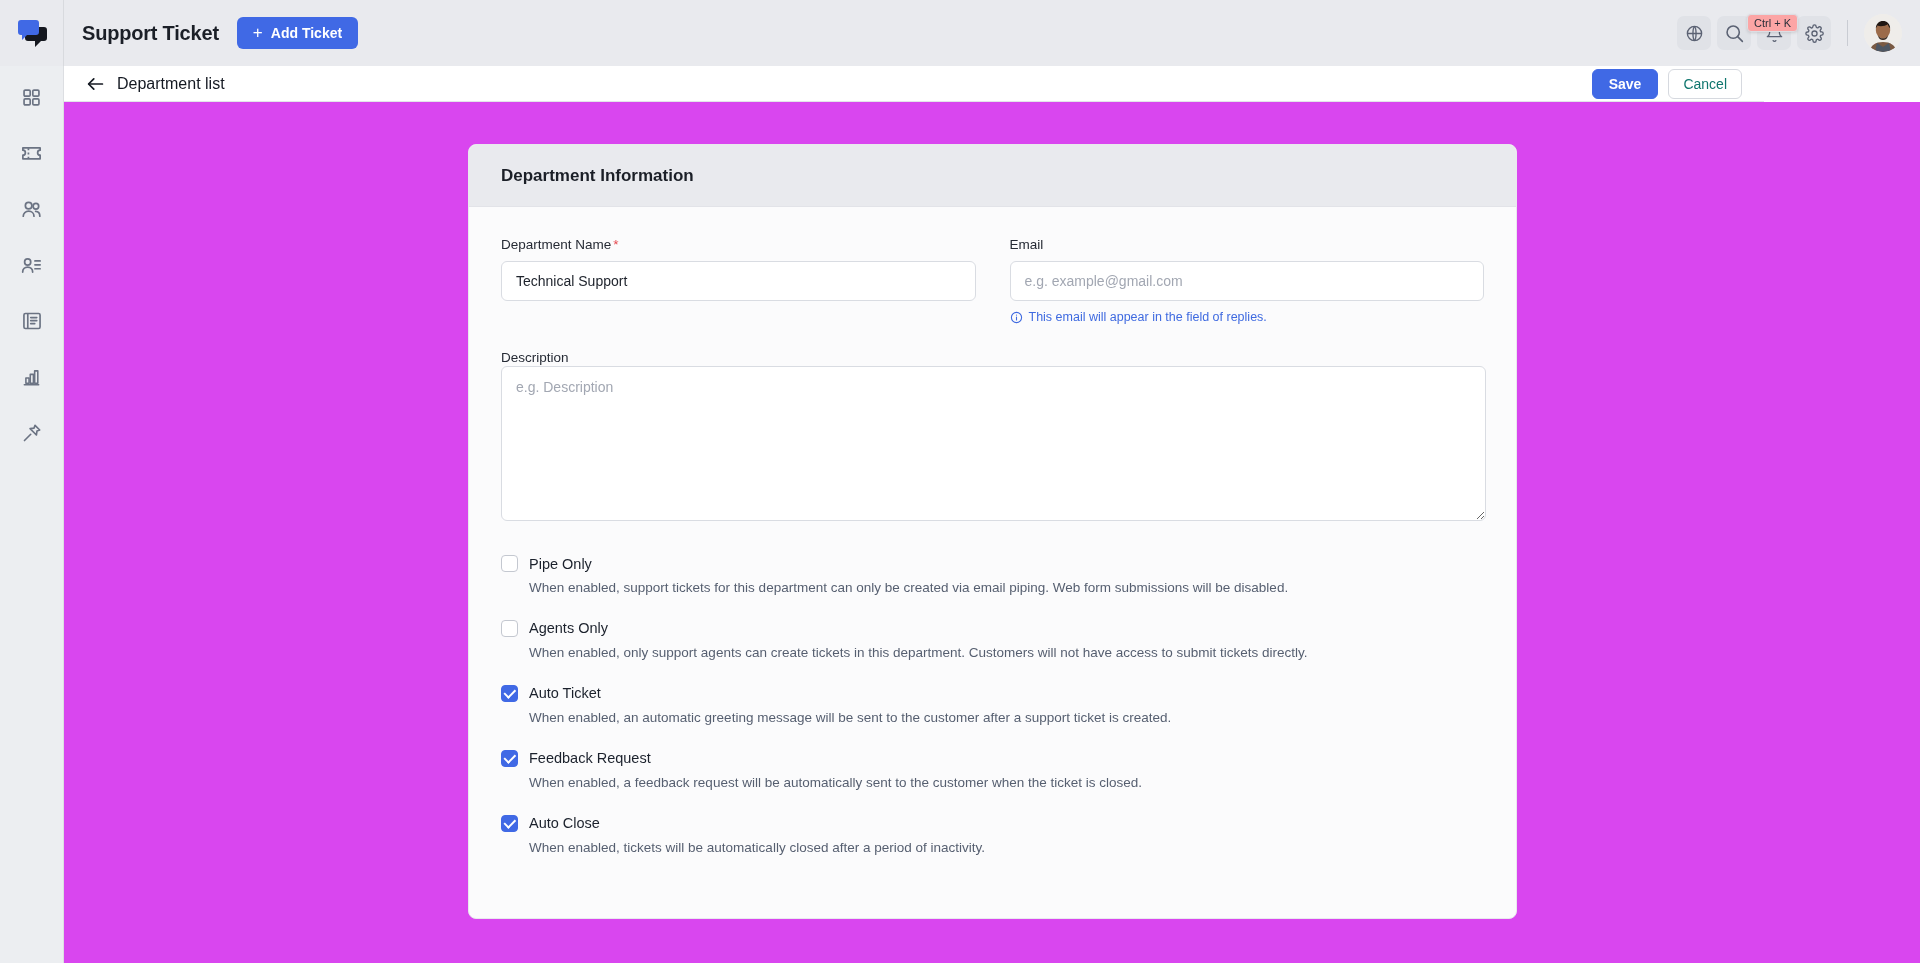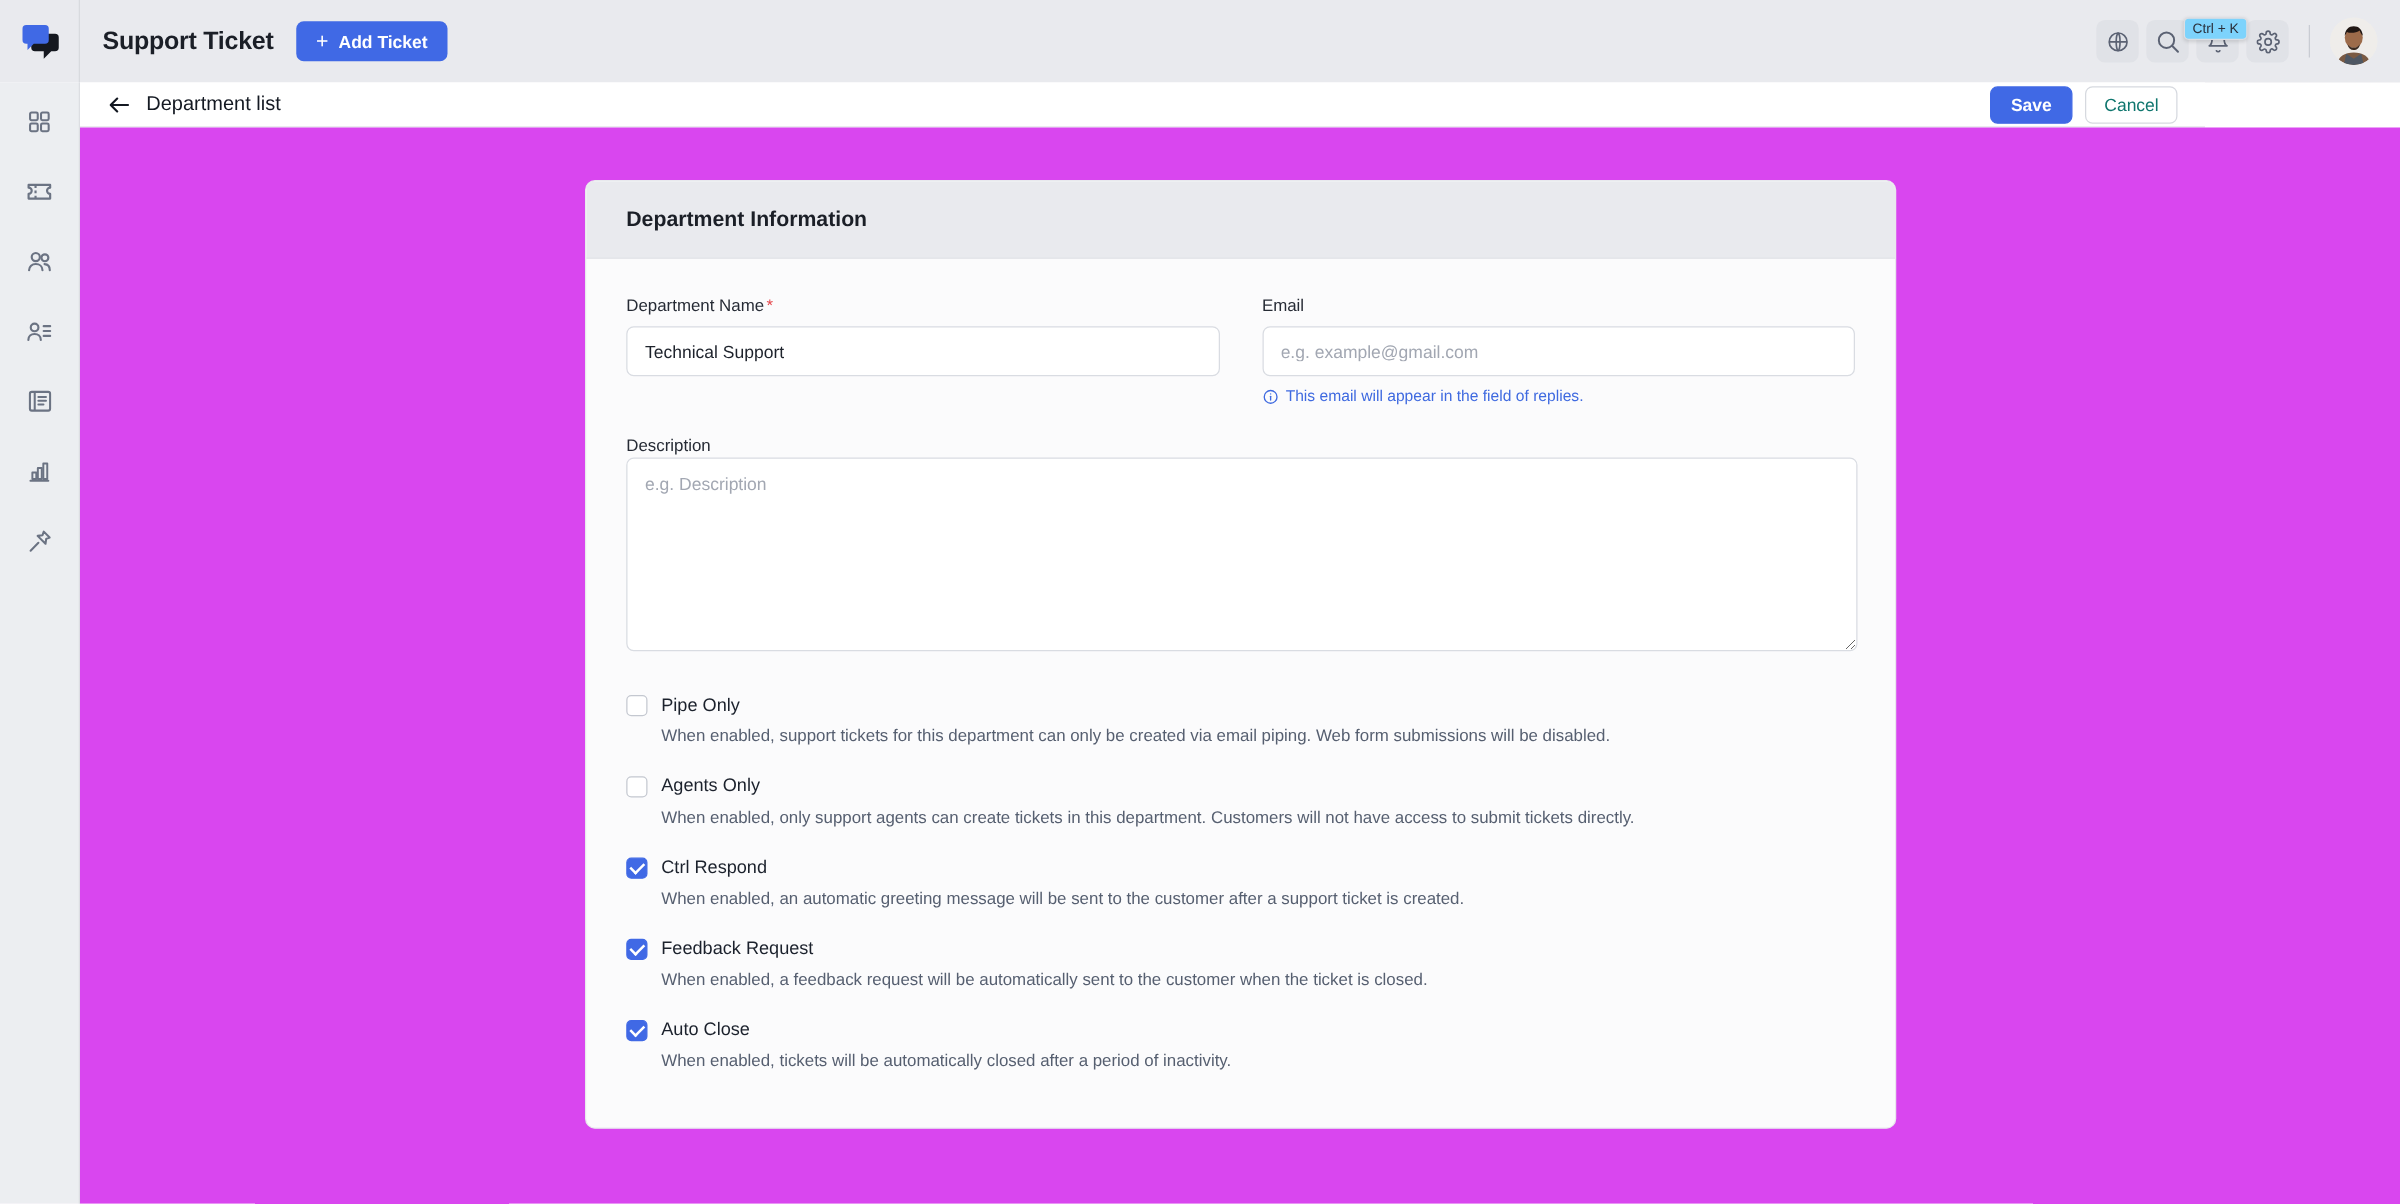--- a/index.html
+++ b/index.html
@@ -55,21 +55,21 @@
     cursor: pointer; position: relative; border: none;
   }
   .icon-btn svg { display:block; }
   .badge-dot {
     position: absolute; top: 4px; right: 5px;
     width: 9px; height: 9px; border-radius: 50%;
     background: #f03e3e; border: 1.5px solid #e0e2e7;
   }
   .kbd-tip {
     position: absolute; top: -2px; left: 30px;
-    background: #7dd3fc; border: 1px solid #dcdee3; border-radius: 4px;
+    background: #fca5a5; border: 1px solid #dcdee3; border-radius: 4px;
     font-size: 11px; color: #2a2f3a; padding: 2px 6px;
     box-shadow: 0 1px 3px rgba(0,0,0,.12);
     white-space: nowrap; z-index: 30;
   }
   .vdiv { width: 1px; height: 26px; background: #c9ccd3; margin: 0 10px; }
   .avatar {
     width: 38px; height: 38px; border-radius: 50%;
     overflow: hidden; background: #efeeec; cursor: pointer; display:block;
   }
 
@@ -131,21 +131,21 @@
     overflow: hidden;
   }
   .card-header {
     background: #e9eaee;
     height: 62px;
     display: flex; align-items: center;
     padding: 0 32px;
     border-bottom: 1px solid #e2e3e8;
   }
   .card-title { font-size: 17px; font-weight: bold; color: #1b1f27; }
-  .card-body { padding: 30px 32px 44px 32px; }
+  .card-body { padding: 30px 32px 61px 32px; }
 
   .row { display: flex; gap: 34px; }
   .field { display: flex; flex-direction: column; }
   .f-name { width: 476px; }
   .f-email { width: 476px; }
 
   .f-label {
     font-size: 13.5px; color: #262b35; margin-bottom: 9px; font-weight: normal;
   }
   .req { color: #e5484d; margin-left: 2px; }
@@ -401,21 +401,21 @@
             <div class="check-top">
               <span class="cbox"></span>
               <span class="check-label">Agents Only</span>
             </div>
             <div class="check-desc">When enabled, only support agents can create tickets in this department. Customers will not have access to submit tickets directly.</div>
           </div>
 
           <div class="check-row">
             <div class="check-top">
               <span class="cbox on"></span>
-              <span class="check-label">Ctrl Respond</span>
+              <span class="check-label">Auto Ticket</span>
             </div>
             <div class="check-desc">When enabled, an automatic greeting message will be sent to the customer after a support ticket is created.</div>
           </div>
 
           <div class="check-row">
             <div class="check-top">
               <span class="cbox on"></span>
               <span class="check-label">Feedback Request</span>
             </div>
             <div class="check-desc">When enabled, a feedback request will be automatically sent to the customer when the ticket is closed.</div>

